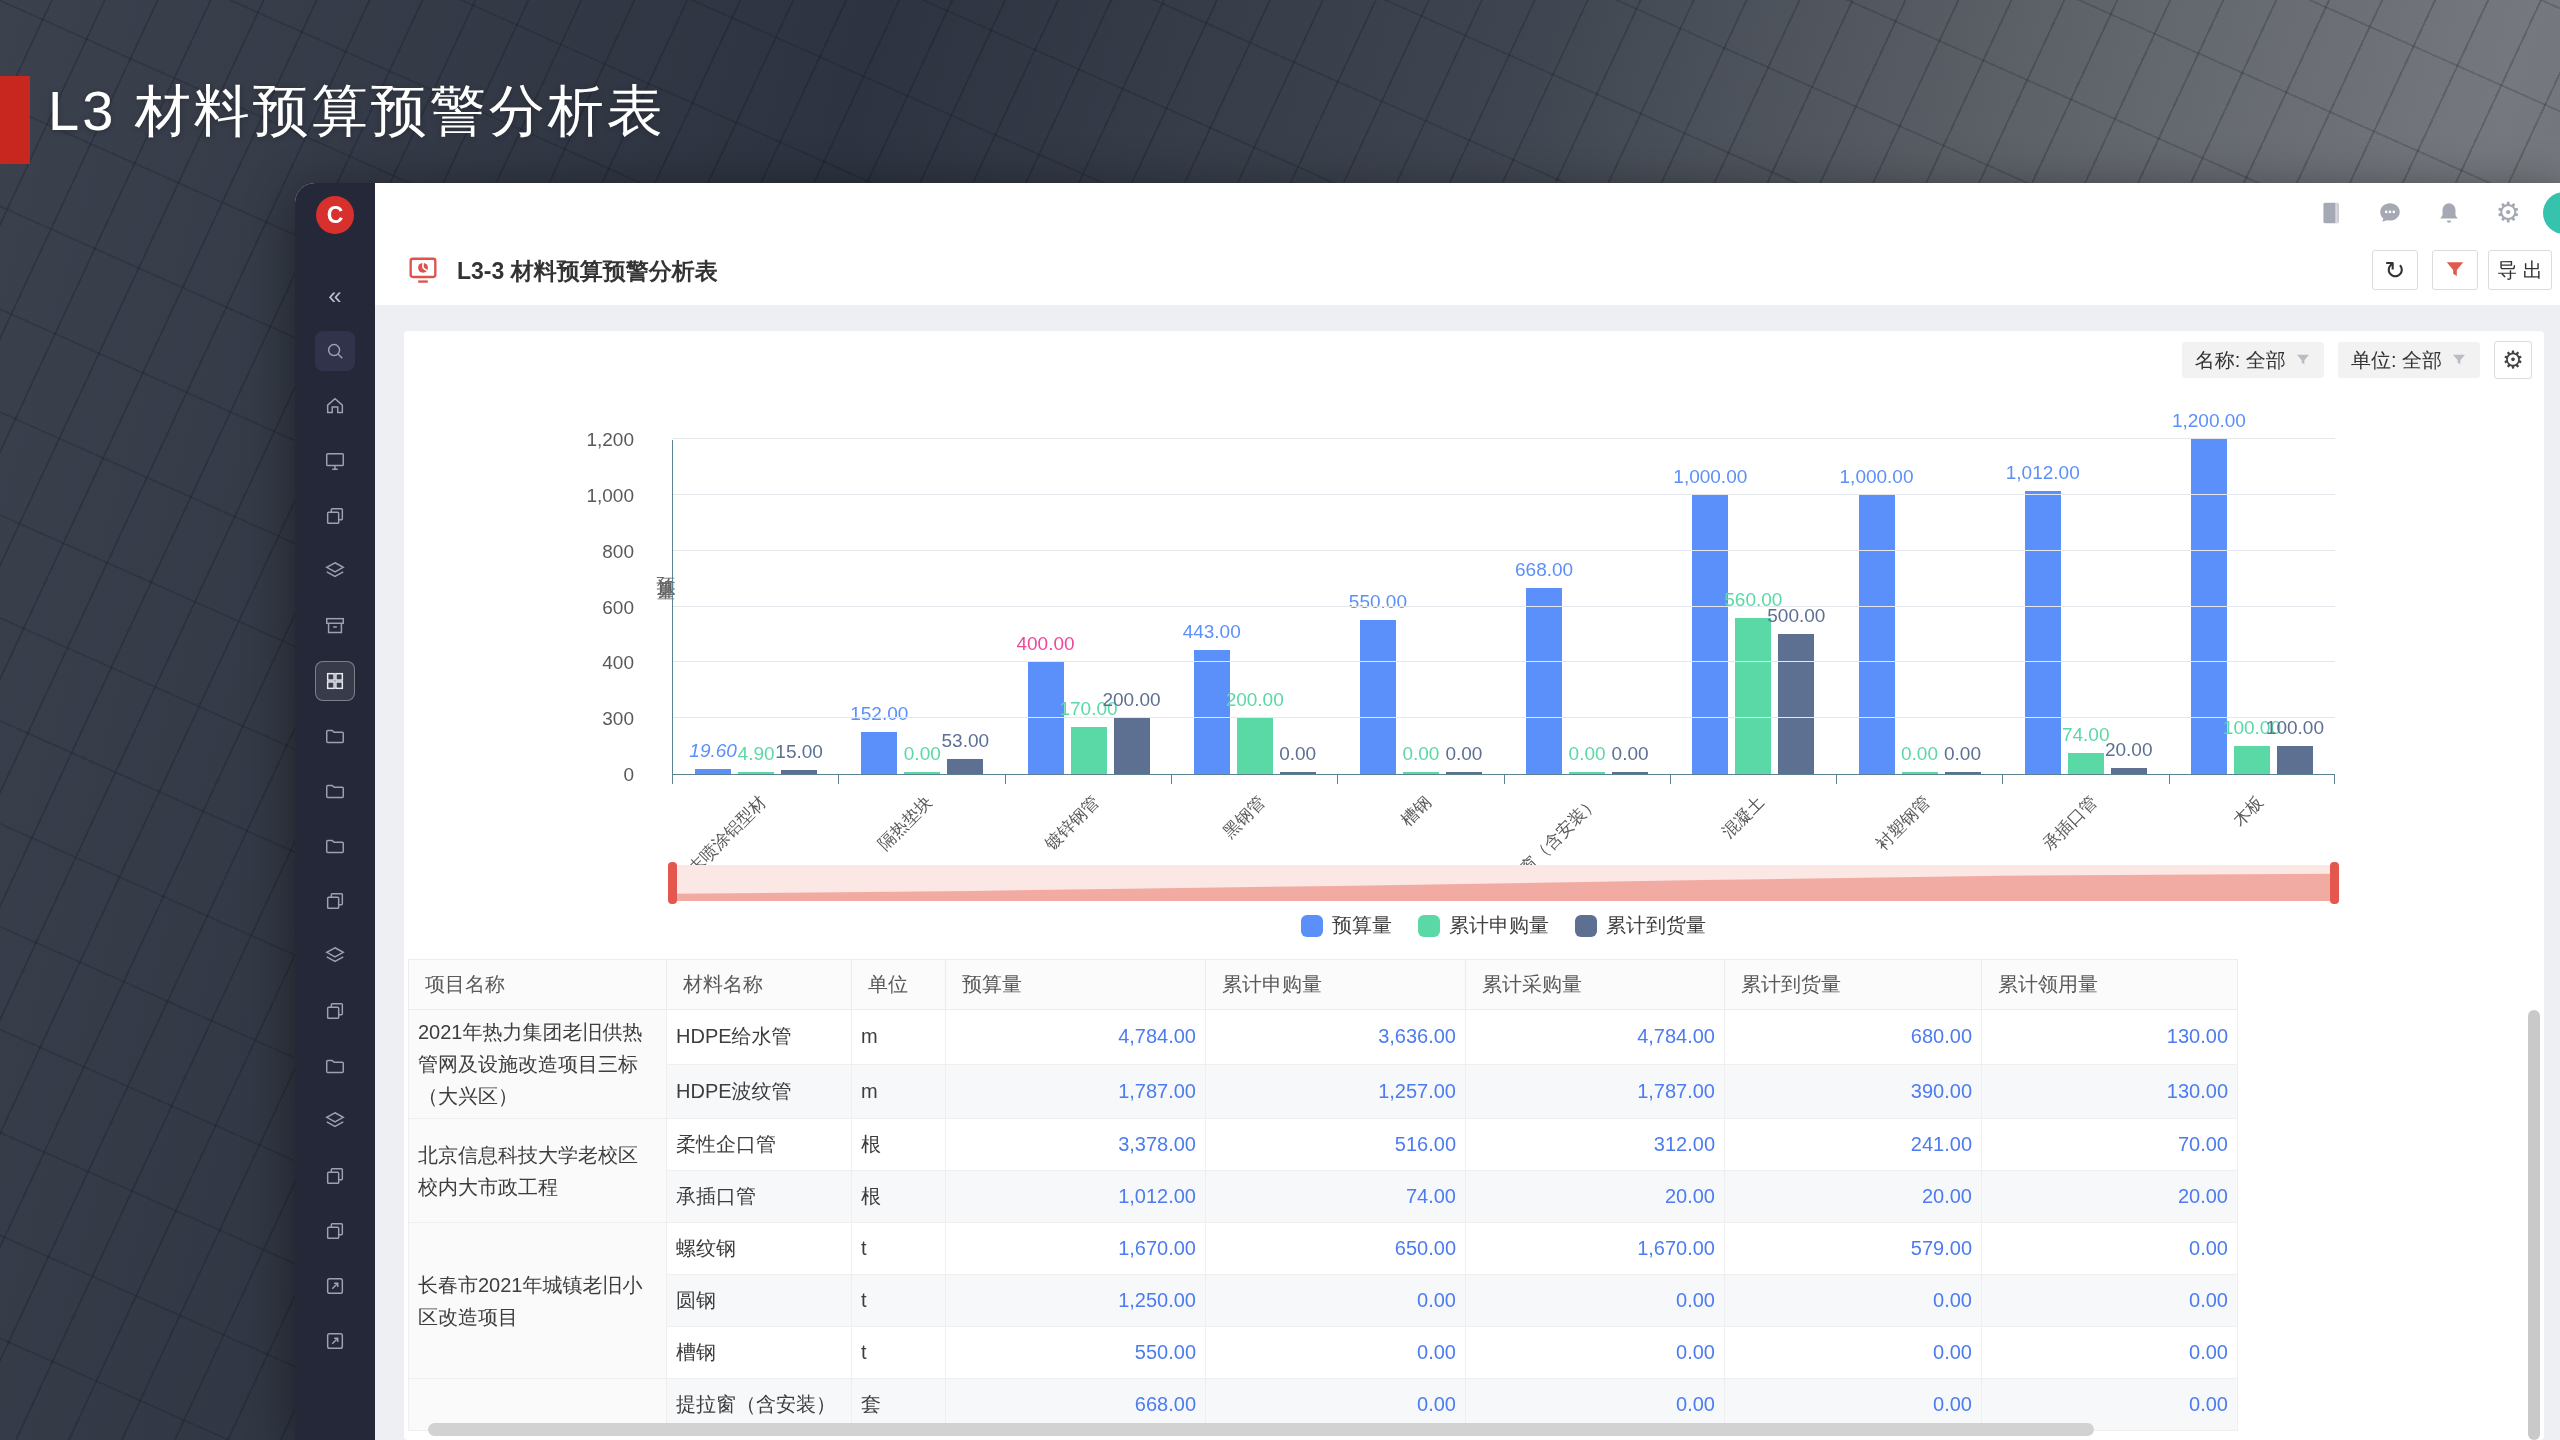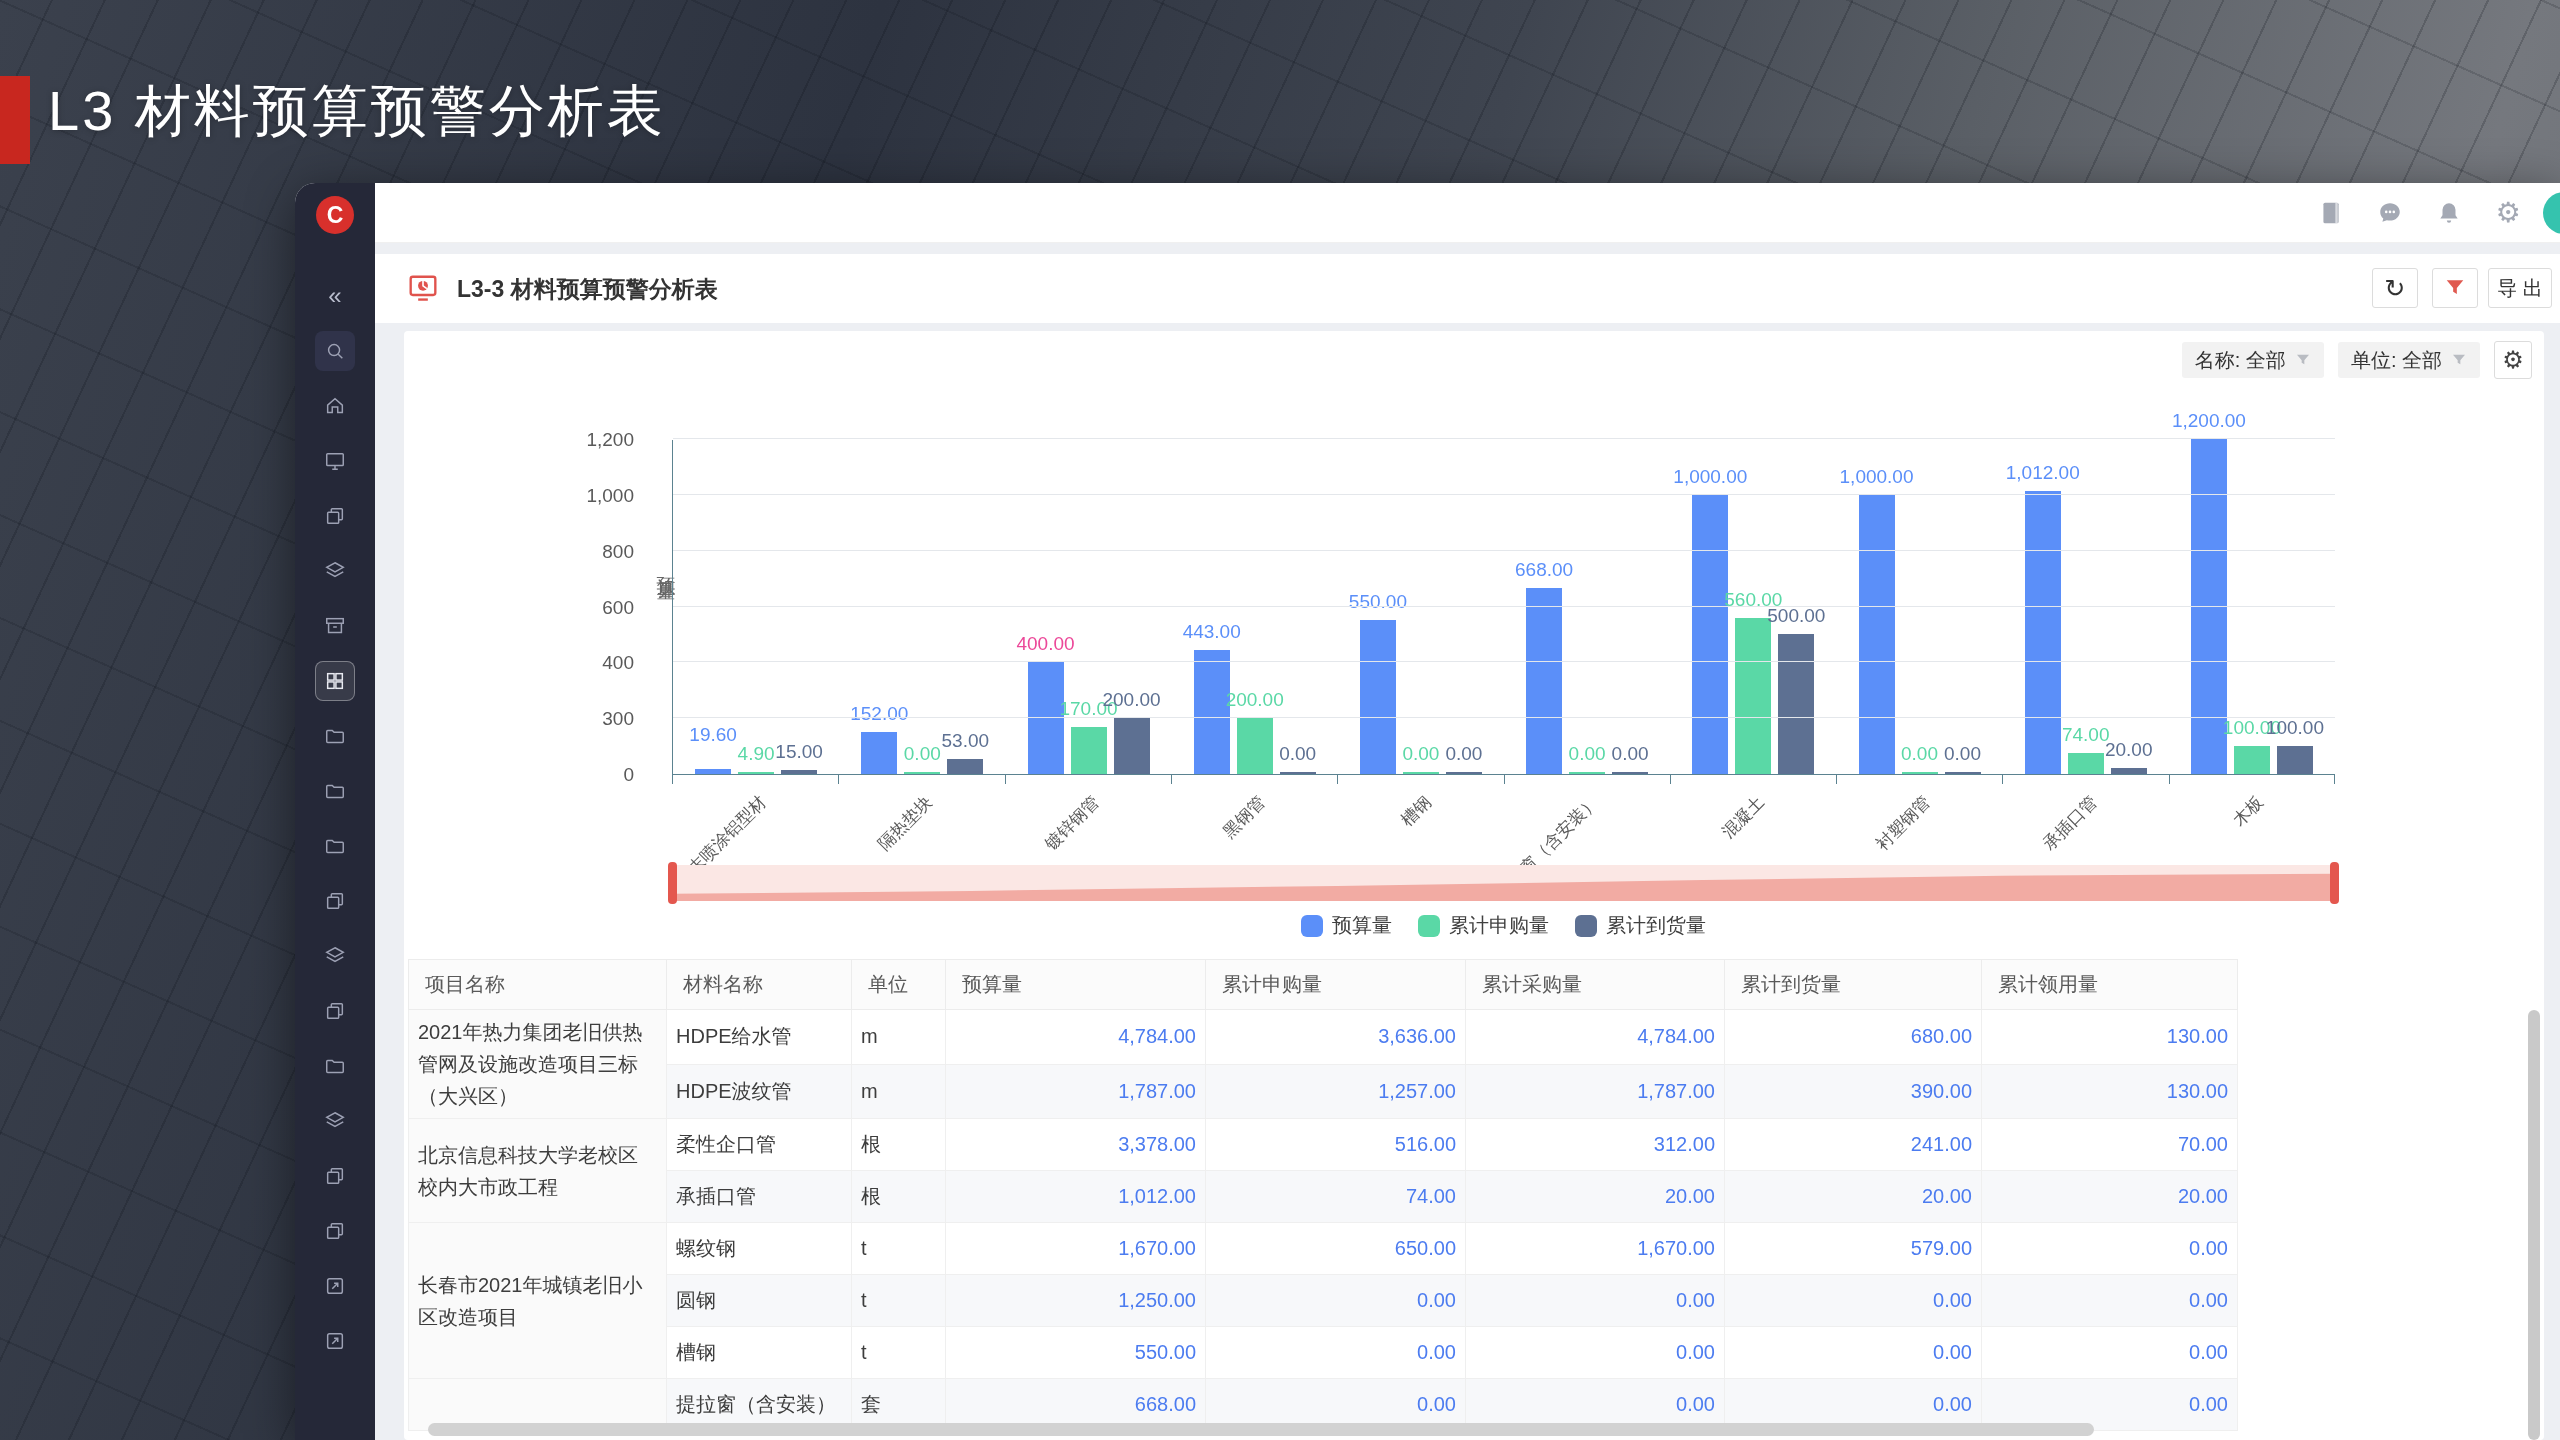--- a/index.html
+++ b/index.html
@@ -30,21 +30,21 @@
   .search svg{width:24px;height:24px}
   .search input{border:none;outline:none;font-size:21px;color:#333;width:330px;background:transparent}
   .search input::placeholder{color:#c5c8ce}
   .top-icons{position:absolute;left:1942px;top:0;height:60px;display:flex;align-items:center;gap:31px;color:#a4a9b4}
   .top-icons .tbi{width:28px;height:28px;display:flex;align-items:center;justify-content:center}
   .top-icons svg{width:26px;height:26px}
   .gear-glyph{font-size:28px;line-height:1;color:#a4a9b4}
   .avatar{position:absolute;left:2168px;top:9px;width:42px;height:42px;border-radius:50%;background:#35c3ae}
 
   
-  .page-header{position:absolute;left:80px;top:71px;right:0;height:69px;background:#fff}
+  .page-header{position:absolute;left:80px;top:53px;right:0;height:69px;background:#fff}
   .report-icon{position:absolute;left:33px;top:19px;width:30px;height:30px}
   .report-title{position:absolute;left:82px;top:20px;font-size:23px;font-weight:bold;color:#333}
   .hdr-btn{position:absolute;top:14px;height:40px;border:1px solid #dcdcdc;border-radius:3px;background:#fff;display:flex;align-items:center;justify-content:center;cursor:pointer}
   #btn-refresh{right:142px;width:46px;font-size:25px;color:#333}
   #btn-filter{right:82px;width:46px}
   #btn-filter svg{width:22px;height:22px}
   #btn-export{right:8px;width:64px;font-size:20px;color:#333}
 
   
   .card{position:absolute;left:109px;top:148px;right:16px;bottom:0;background:#fff;border-radius:4px;overflow:hidden}
@@ -297,21 +297,21 @@
           <div class="ytick" style="bottom: 223.333px; padding-right: 19px;">800</div>
           <div class="ytick" style="bottom: 279.167px; padding-right: 19px;">1,000</div>
           <div class="ytick" style="bottom: 335px; padding-right: 19px;">1,200</div>
         </div>
       <div class="ylabel">预算量</div>
       <div class="plot" id="plot">
         <div class="bars" id="bars">
             <div class="group">
               <div class="slot">
                 <div class="bar" style="height: 5px; background: rgb(91, 143, 249);"></div>
-                <span class="bar-label" style="bottom: 28px; color: rgb(91, 143, 249);">19.60</span>
+                <span class="bar-label" style="bottom: 12px; color: rgb(91, 143, 249); font-style: italic;">19.60</span>
               </div>
               <div class="slot">
                 <div class="bar" style="height: 2px; background: rgb(90, 216, 166);"></div>
                 <span class="bar-label" style="bottom: 9px; color: rgb(90, 216, 166);">4.90</span>
               </div>
               <div class="slot">
                 <div class="bar" style="height: 4px; background: rgb(93, 112, 146);"></div>
                 <span class="bar-label" style="bottom: 11px; color: rgb(93, 112, 146);">15.00</span>
               </div>
             </div>

